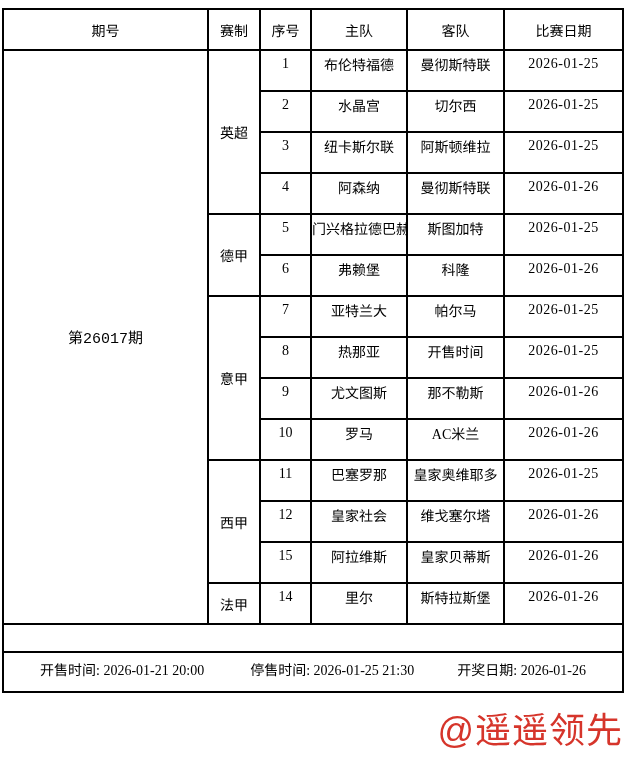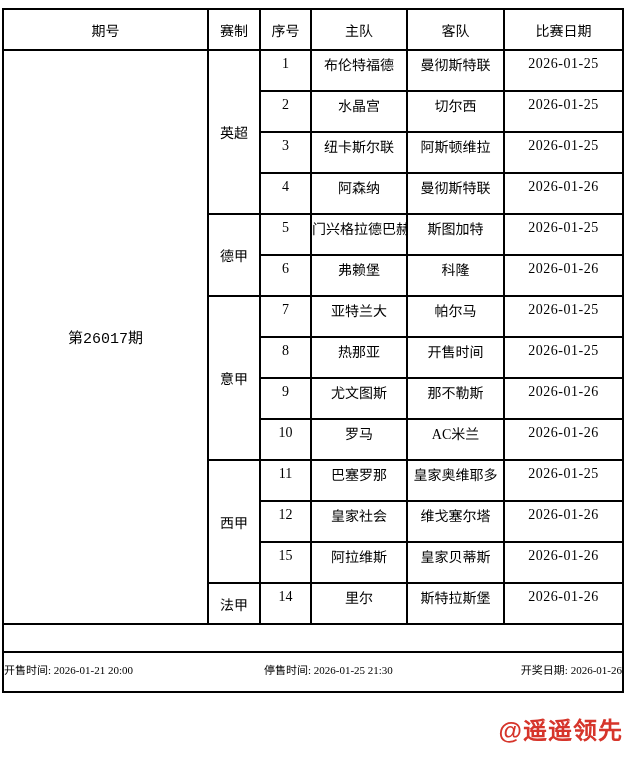--- a/index.html
+++ b/index.html
@@ -49,33 +49,33 @@
   }
   tr.spacer-row { height: 28px; }
   tr.footer-row { height: 40px; }
   td.footer-cell {
     vertical-align: middle;
     padding: 0 0 6px 0;
   }
   .footer-flex {
     display: flex;
     align-items: center;
-    justify-content: space-between;
-    font-size: 11px;
+    justify-content: center;
+    font-size: 14px;
     white-space: nowrap;
   }
   .footer-flex .ft2 { margin-left: 46px; }
   .footer-flex .ft3 { margin-left: 43px; }
   .watermark {
     position: absolute;
     top: 712px;
     right: 1px;
     font-family: "Liberation Sans", "DejaVu Sans", sans-serif;
-    font-weight: bold;
-    font-size: 24px;
+    font-weight: normal;
+    font-size: 36px;
     line-height: 38px;
     color: #d6352b;
     white-space: nowrap;
     letter-spacing: 1px;
     z-index: 5;
   }
 </style>
 </head>
 <body>
 

